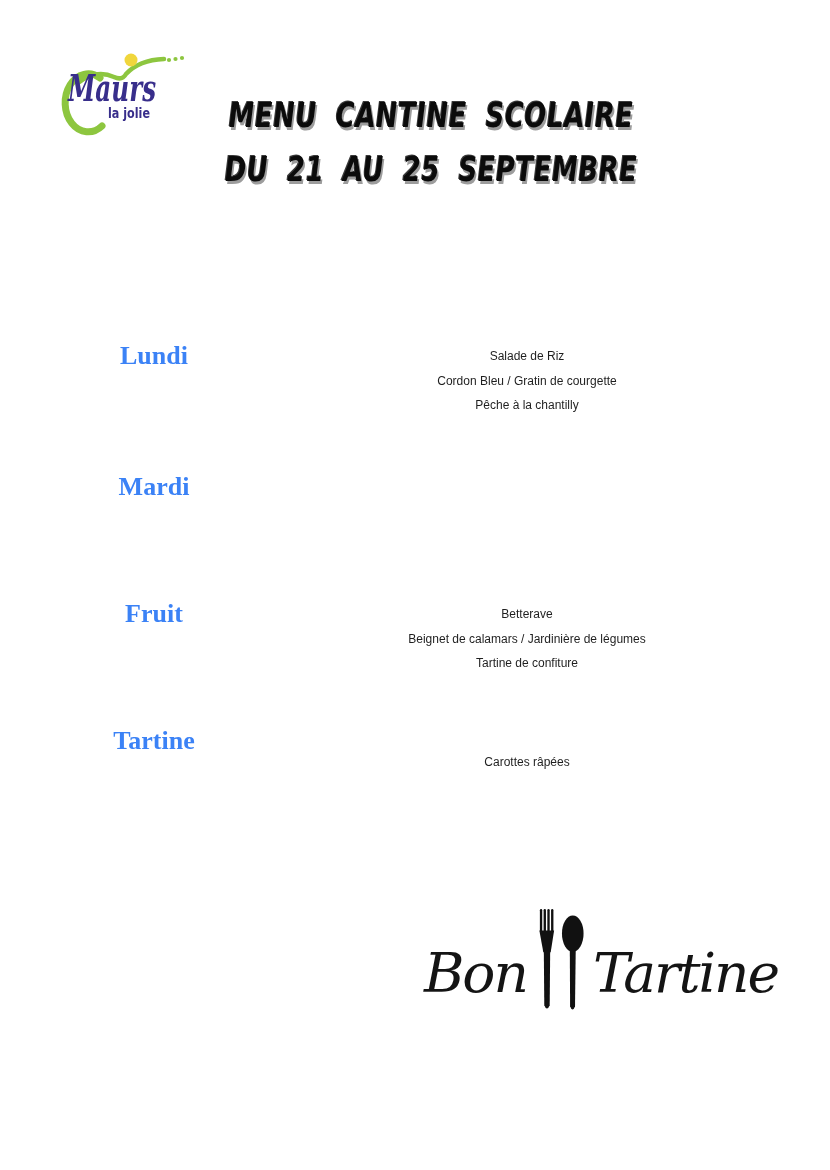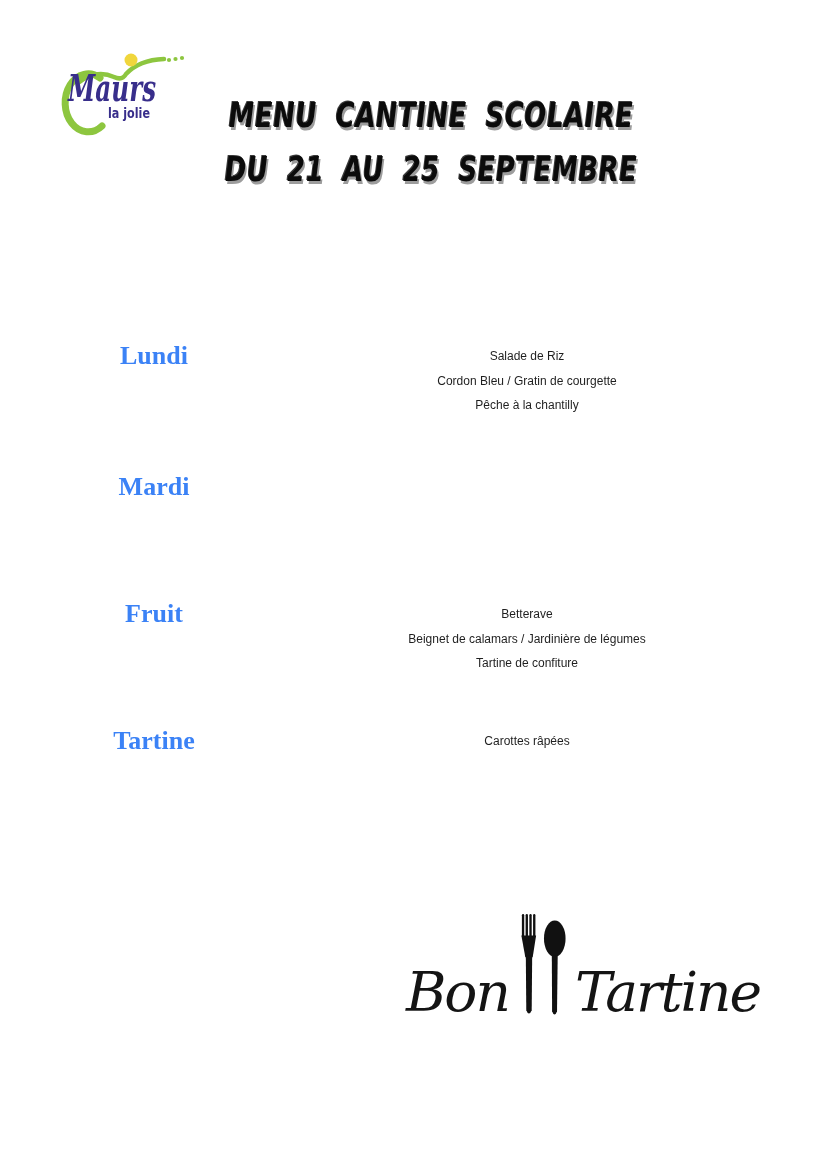--- a/index.html
+++ b/index.html
@@ -25,25 +25,25 @@
     font-family:"Liberation Serif",serif;font-weight:bold;font-size:26px;
     color:#3b82f6;line-height:30px;
   }
   .items{
     position:absolute;left:262px;width:530px;text-align:center;
     font-size:12px;line-height:24.5px;color:#1f1f1f;
   }
   .day.d1{top:341px}.items.i1{top:344px}
   .day.d2{top:472px}.items.i2{top:475px}
   .day.d3{top:599px}.items.i3{top:602px}
-  .day.d4{top:726px}.items.i4{top:729px}
+  .day.d4{top:726px}.items.i4{top:750px}
   
   .bon-appetit{
-    position:absolute;left:375px;top:900px;width:416px;height:120px;
-    display:flex;justify-content:center;align-items:flex-end;
+    position:absolute;left:393px;top:900px;width:416px;height:120px;
+    display:flex;justify-content:center;align-items:center;
   }
   .script{
     font-family:"DejaVu Serif",serif;font-style:italic;font-size:55px;
     color:#141414;margin-top:26px;letter-spacing:-2px;line-height:1;
     white-space:nowrap;
   }
   .cutlery{width:62px;height:106px;margin:3px 2px 0;flex:0 0 auto;}
 </style>
 </head>
 <body>

